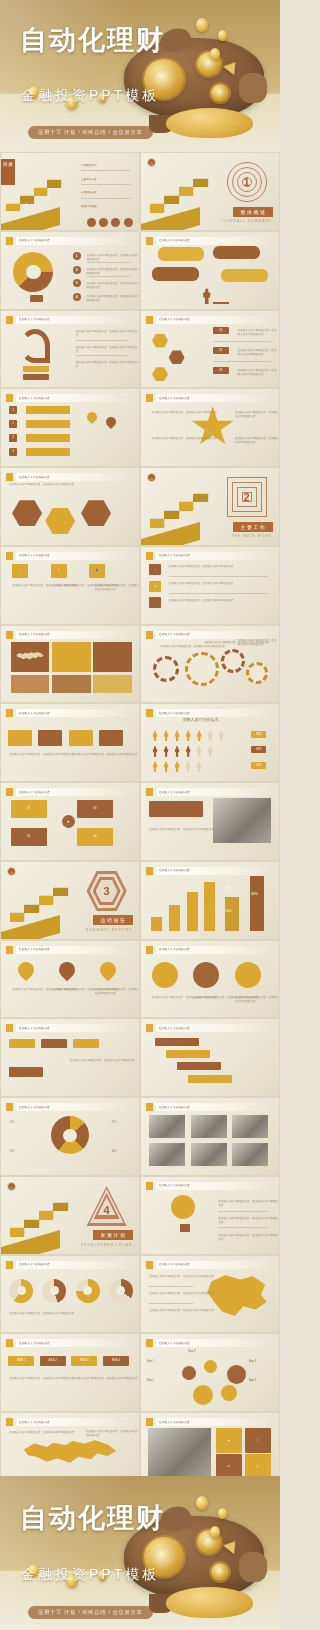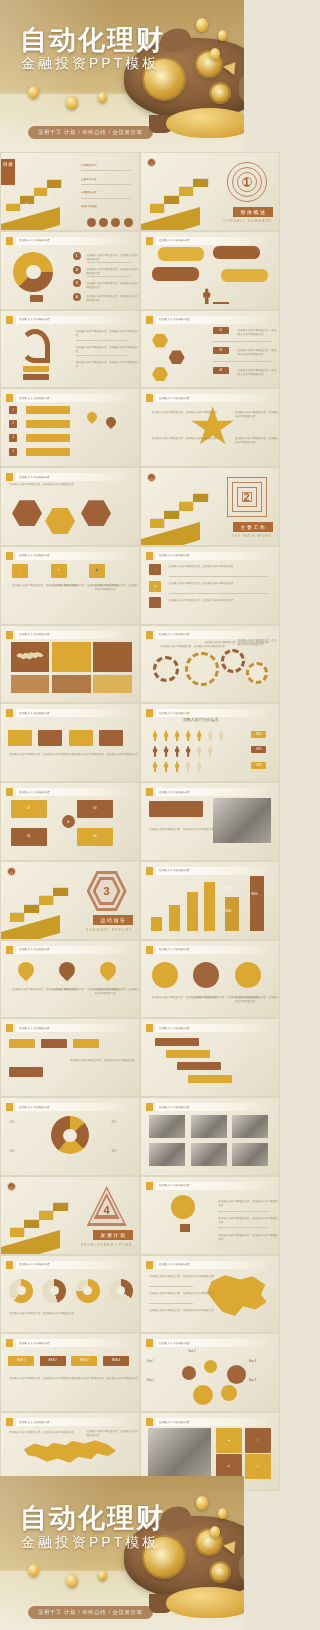--- a/index.html
+++ b/index.html
@@ -5,21 +5,21 @@
   * { box-sizing: border-box; margin: 0; padding: 0; }
   html, body {
     width: 280px; height: 1630px;
     background: #e9e4d6;
     font-family: "Liberation Sans", sans-serif;
     overflow: hidden;
   }
   .page { position: relative; width: 280px; height: 1630px; }
 
   
-  .banner { position: relative; width: 244px; overflow: hidden; }
+  .banner { position: relative; width: 280px; overflow: hidden; }
   .banner-bg {
     position: absolute; inset: 0;
     background:
       linear-gradient(180deg,#b99a5e 0%,#c5a86d 22%,#cdb478 44%,#d6c088 60%,#ded3a6 61%,#e8e2c4 75%,#ece7cf 100%);
   }
   .banner-sheen {
     position: absolute; left: -10%; top: -10%; width: 70%; height: 130%;
     background: linear-gradient(105deg, rgba(255,255,255,.28), rgba(255,255,255,0) 60%);
     transform: skewX(-12deg);
   }
@@ -32,20 +32,21 @@
     position: absolute; left: 0; right: 0; bottom: 0; height: 38%;
     background: linear-gradient(180deg,#e5dcb6,#efeada);
   }
   .banner-title {
     position: absolute; color: #fff; font-weight: bold; letter-spacing: 2px;
     text-shadow: 0 1px 3px rgba(90,60,15,.55);
   }
   .banner-sub {
     position: absolute; color: #fff; letter-spacing: 3px;
     text-shadow: 0 1px 2px rgba(90,60,15,.5);
+    margin-top: 32px;
   }
   .banner-tag {
     position: absolute;
     background: rgba(150,94,50,.72);
     color: #f6ead2; border-radius: 10px;
     text-align: center; white-space: nowrap;
   }
 
   
   .piggy { position: absolute; }

